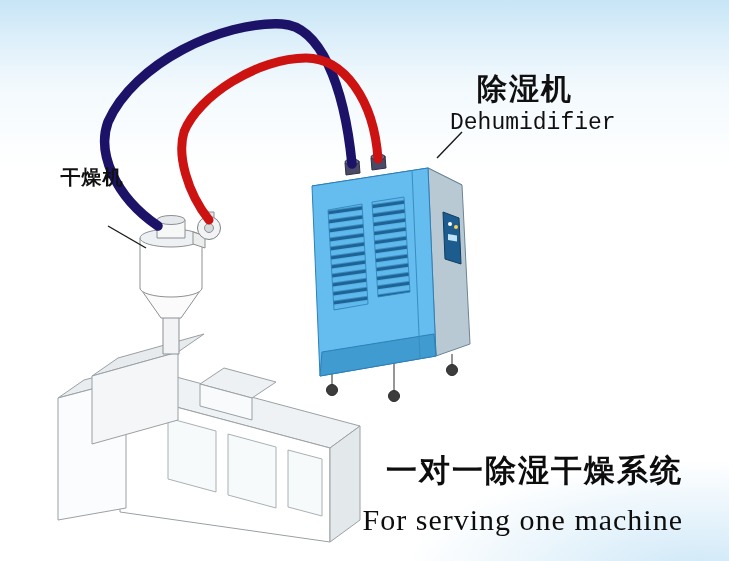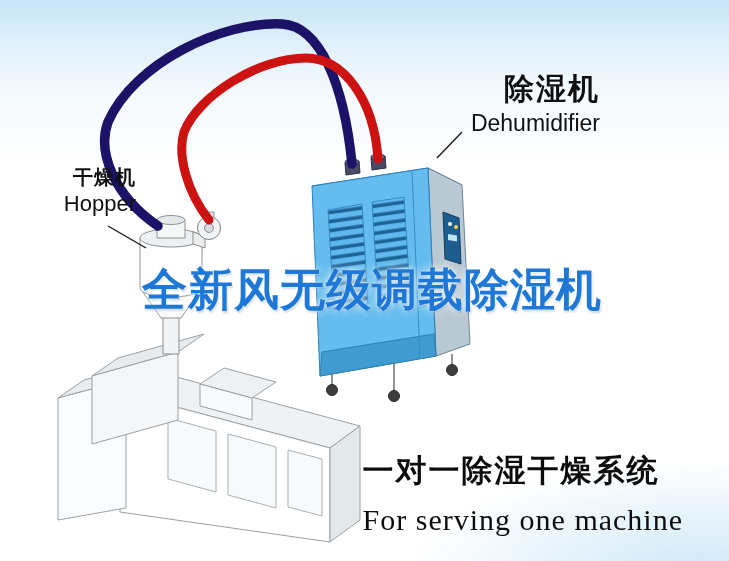--- a/index.html
+++ b/index.html
@@ -4,36 +4,36 @@
 <style>
   html,body{margin:0;padding:0;background:#ffffff;}
   .stage{
     position:relative;width:729px;height:561px;overflow:hidden;
     font-family:"DejaVu Sans","Liberation Sans",sans-serif;
     background:
       radial-gradient(420px 160px at 96% 102%, rgba(190,224,245,.75), rgba(190,224,245,0) 70%),
       linear-gradient(180deg,#c7e5f6 0%, #ddeffa 7%, #f2f9fd 15%, #ffffff 30%);
   }
   .stage svg{position:absolute;left:0;top:0;}
-  .label{position:absolute;color:#101010;text-align:right;line-height:1.12;}
+  .label{position:absolute;color:#101010;text-align:center;line-height:1.12;}
   .label .cn{font-weight:bold;}
-  .label .en{font-family:Liberation Sans, sans-serif;}
+  .label .en{font-family:Liberation Mono, monospace;}
   .hopper-label{left:48px;top:166px;width:88px;}
   .hopper-label .cn{font-size:20px;letter-spacing:1px;}
   .hopper-label .en{font-size:22px;margin-top:4px;}
   .dehum-label{left:450px;top:72px;width:150px;}
   .dehum-label .cn{font-size:30px;letter-spacing:2px;}
   .dehum-label .en{font-size:23px;margin-top:5px;}
   .main-title{
     position:absolute;left:142px;top:260px;width:480px;
     font-size:45px;font-weight:900;letter-spacing:1px;white-space:nowrap;
     color:#1e78d7;
     text-shadow:0 0 8px rgba(255,255,255,.95),0 0 2px rgba(255,255,255,.9),1px 2px 2px rgba(10,60,130,.25);
   }
-  .caption{position:absolute;right:46px;top:450px;text-align:left;color:#0d0d0d;}
+  .caption{position:absolute;right:46px;top:450px;text-align:right;color:#0d0d0d;}
   .caption-cn{font-size:31px;font-weight:bold;letter-spacing:2px;}
   .caption-en{font-family:"Liberation Serif","DejaVu Serif",serif;font-size:30px;margin-top:11px;letter-spacing:1px;}
 </style>
 </head>
 <body>
 
 <div class="stage">
 
   <svg width="729" height="561" viewBox="0 0 729 561">
     <defs>
@@ -115,28 +115,26 @@
 
     <line x1="462" y1="132" x2="437" y2="158" stroke="#1a1a1a" stroke-width="1.4"></line>
     <line x1="108" y1="226" x2="146" y2="248" stroke="#1a1a1a" stroke-width="1.4"></line>
 
     <path d="M 352,164 C 344,84 320,26 282,24 C 222,21 134,63 108,122 C 97,152 114,196 158,226" fill="none" stroke="#1c1268" stroke-width="9.5" stroke-linecap="round"></path>
     <path d="M 378,159 C 374,100 344,58 306,58 C 258,58 198,96 184,132 C 177,155 187,192 209,220" fill="none" stroke="#cd1212" stroke-width="9" stroke-linecap="round"></path>
   </svg>
 
   <div class="label hopper-label">
     <div class="cn">干燥机</div>
-    <div class="en">Hopper</div>
   </div>
 
   <div class="label dehum-label">
     <div class="cn">除湿机</div>
     <div class="en">Dehumidifier</div>
   </div>
 
-  <div class="main-title">全新风无级调载除湿机</div>
 
   <div class="caption">
     <div class="caption-cn">一对一除湿干燥系统</div>
     <div class="caption-en">For serving one machine</div>
   </div>
 
 </div>
 
 </body></html>

